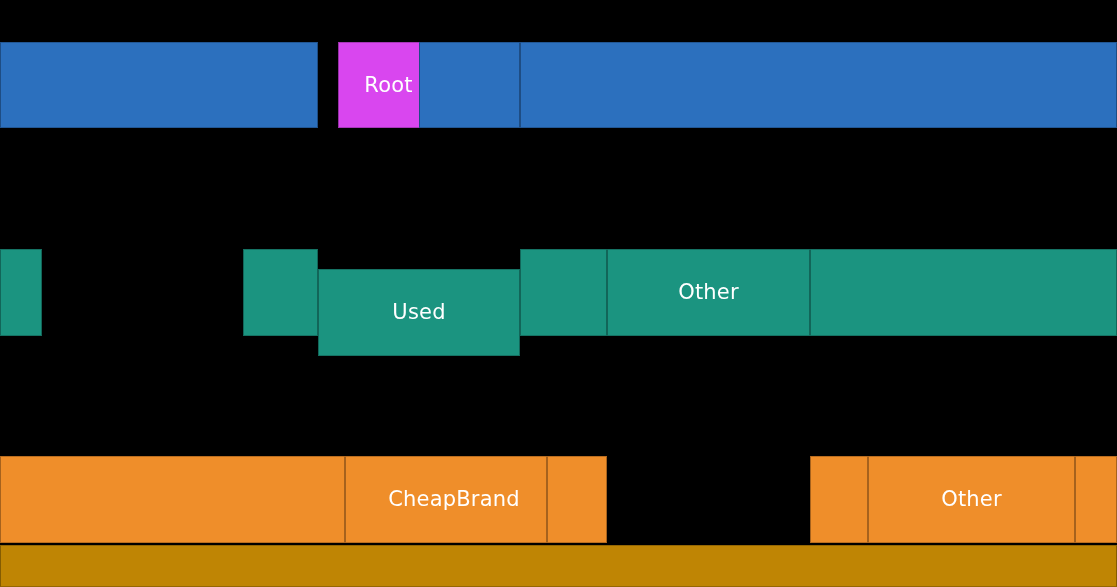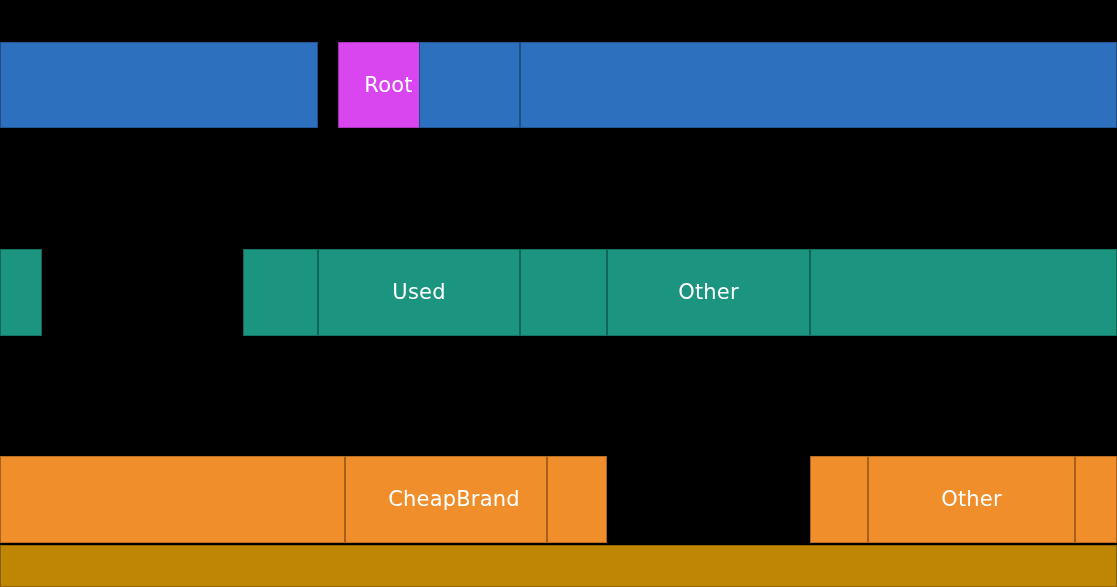--- a/index.html
+++ b/index.html
@@ -67,21 +67,21 @@
         <span class="node-label"></span>
       </div>
     </div>
     <div class="icicle-row" style="top: 249px; height: 87px;">
       <div class="icicle-node" style="left: 0px; width: 42px; background: rgb(27, 148, 128);">
         <span class="node-label"></span>
       </div>
       <div class="icicle-node" style="left: 243px; width: 75px; background: rgb(27, 148, 128);">
         <span class="node-label"></span>
       </div>
-      <div class="icicle-node" style="left: 318px; width: 202px; background: rgb(27, 148, 128);">
+      <div class="icicle-node" style="left: 318px; width: 202px; background: rgb(27, 148, 128); margin-top: 20px;">
         <span class="node-label">Used</span>
       </div>
       <div class="icicle-node" style="left: 520px; width: 87px; background: rgb(27, 148, 128);">
         <span class="node-label"></span>
       </div>
       <div class="icicle-node" style="left: 607px; width: 203px; background: rgb(27, 148, 128);">
         <span class="node-label">Other</span>
       </div>
       <div class="icicle-node" style="left: 810px; width: 307px; background: rgb(27, 148, 128);">
         <span class="node-label"></span>

